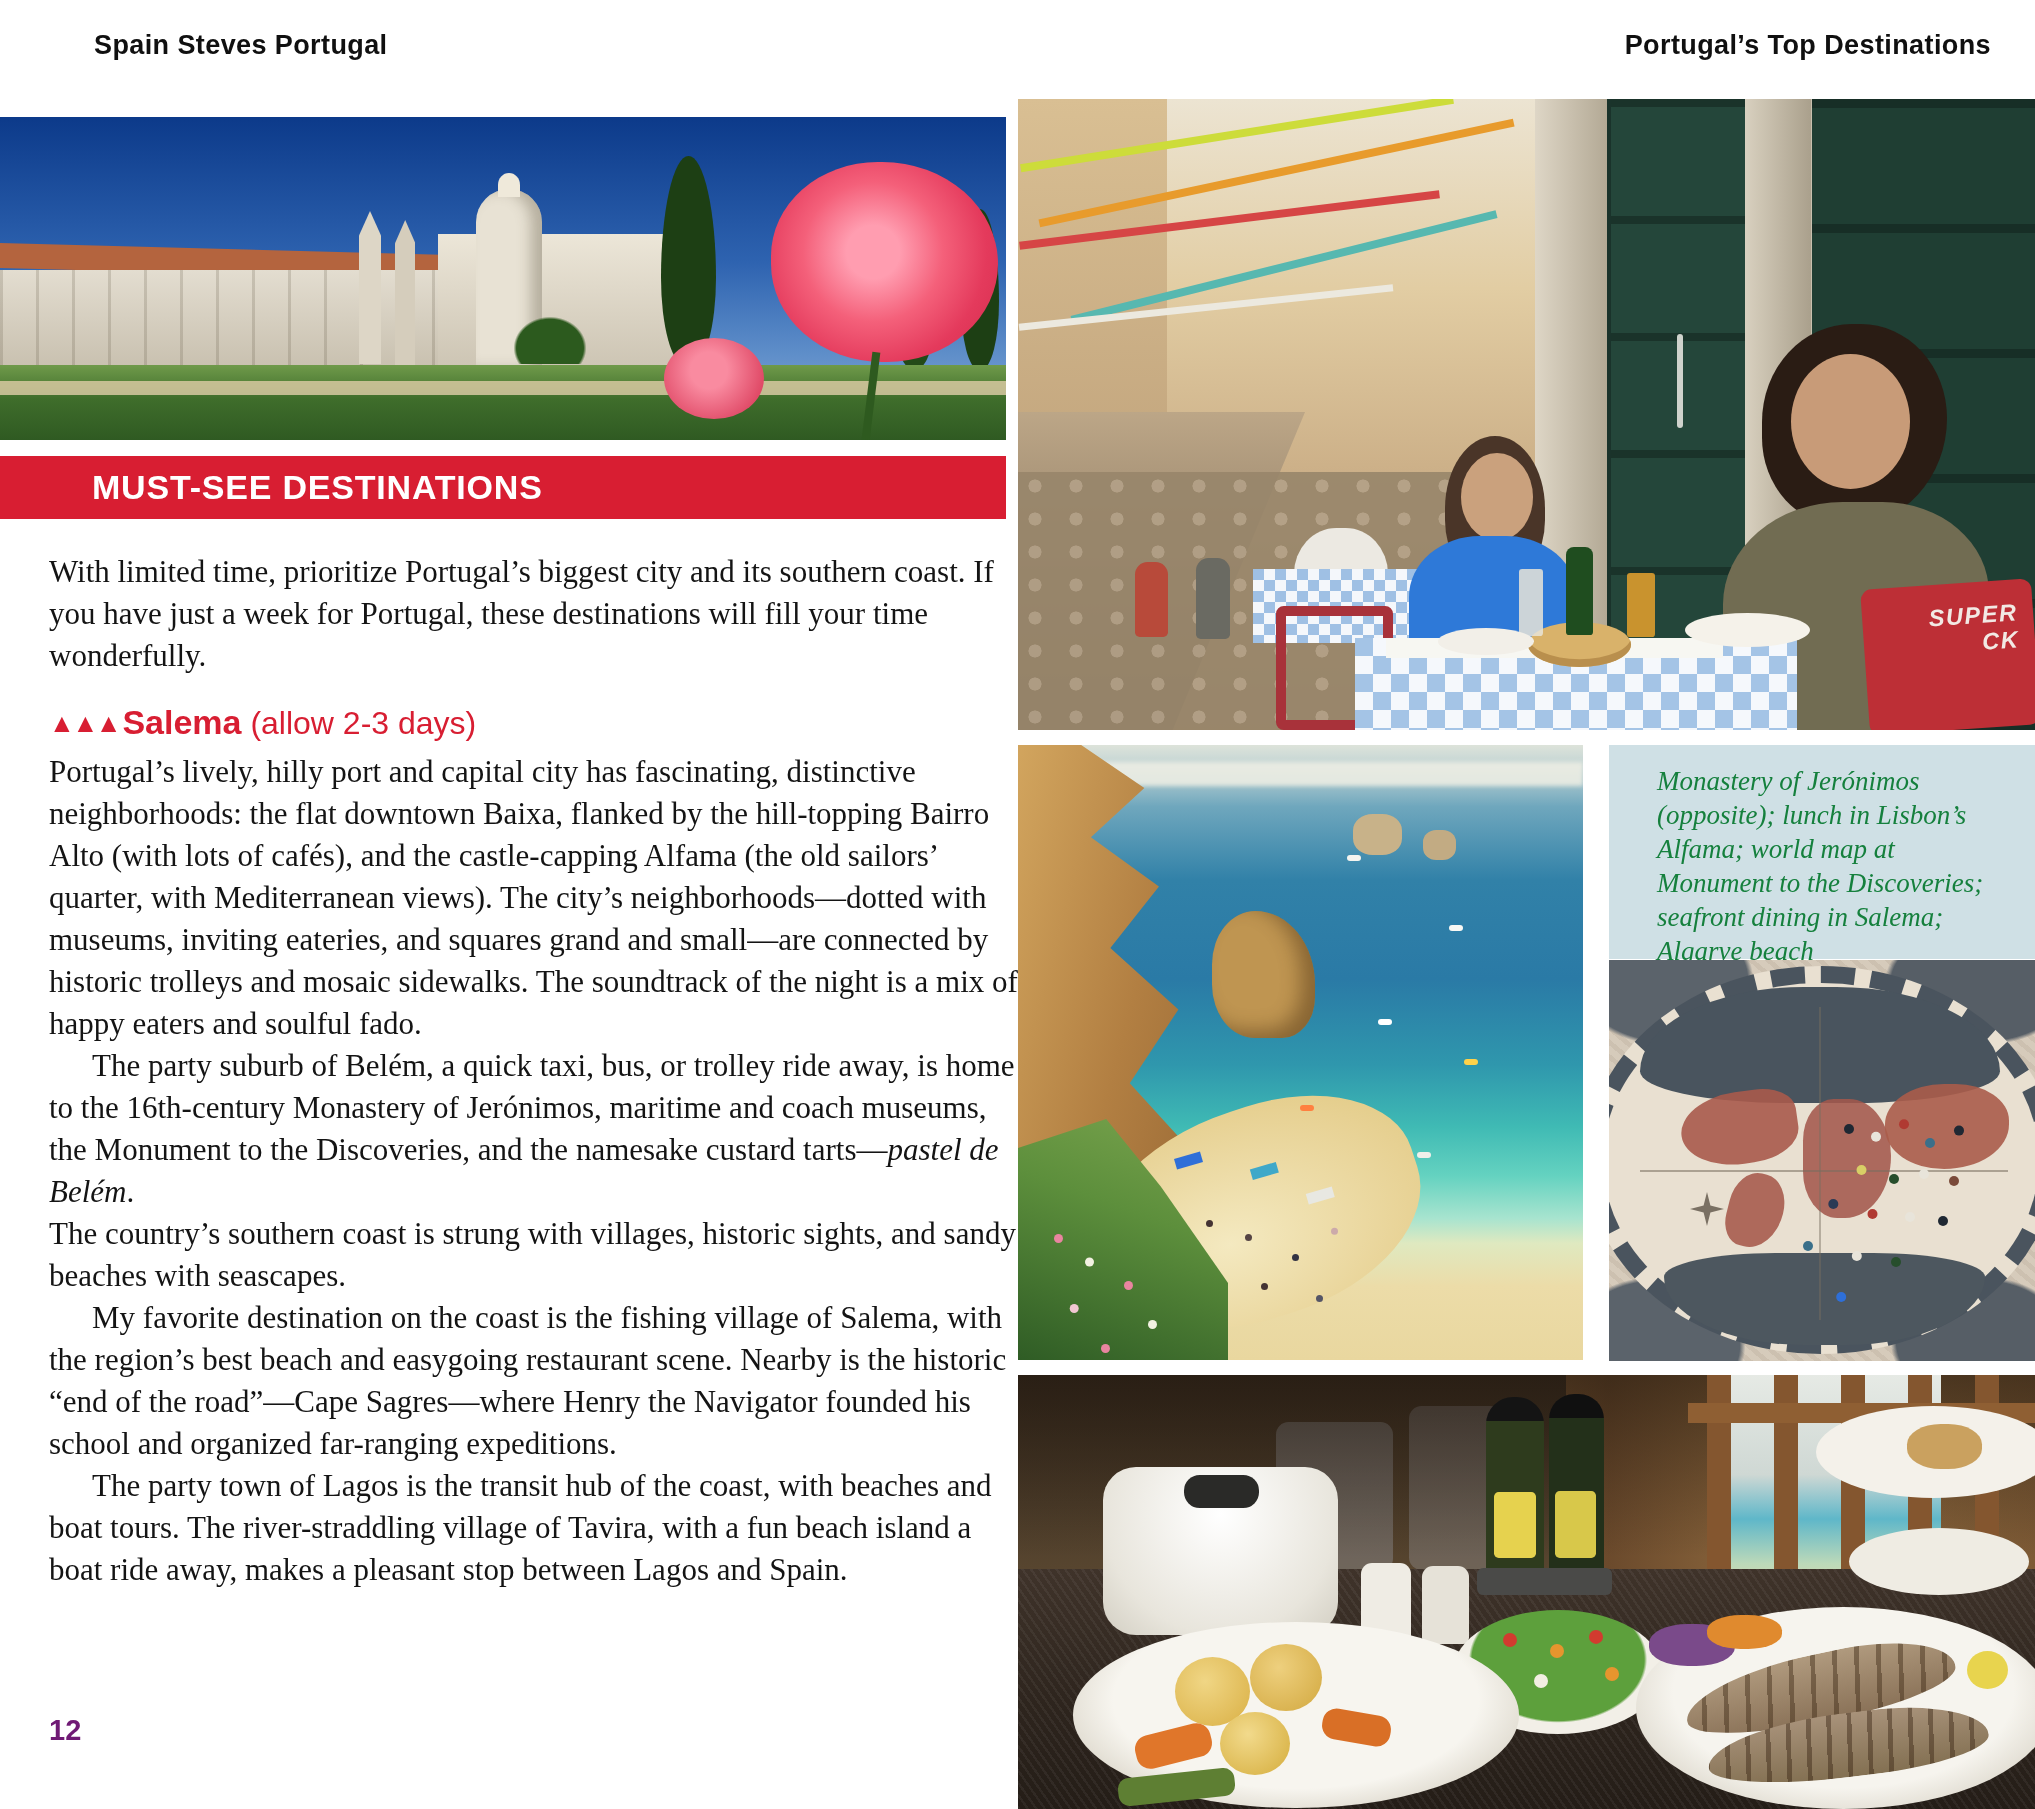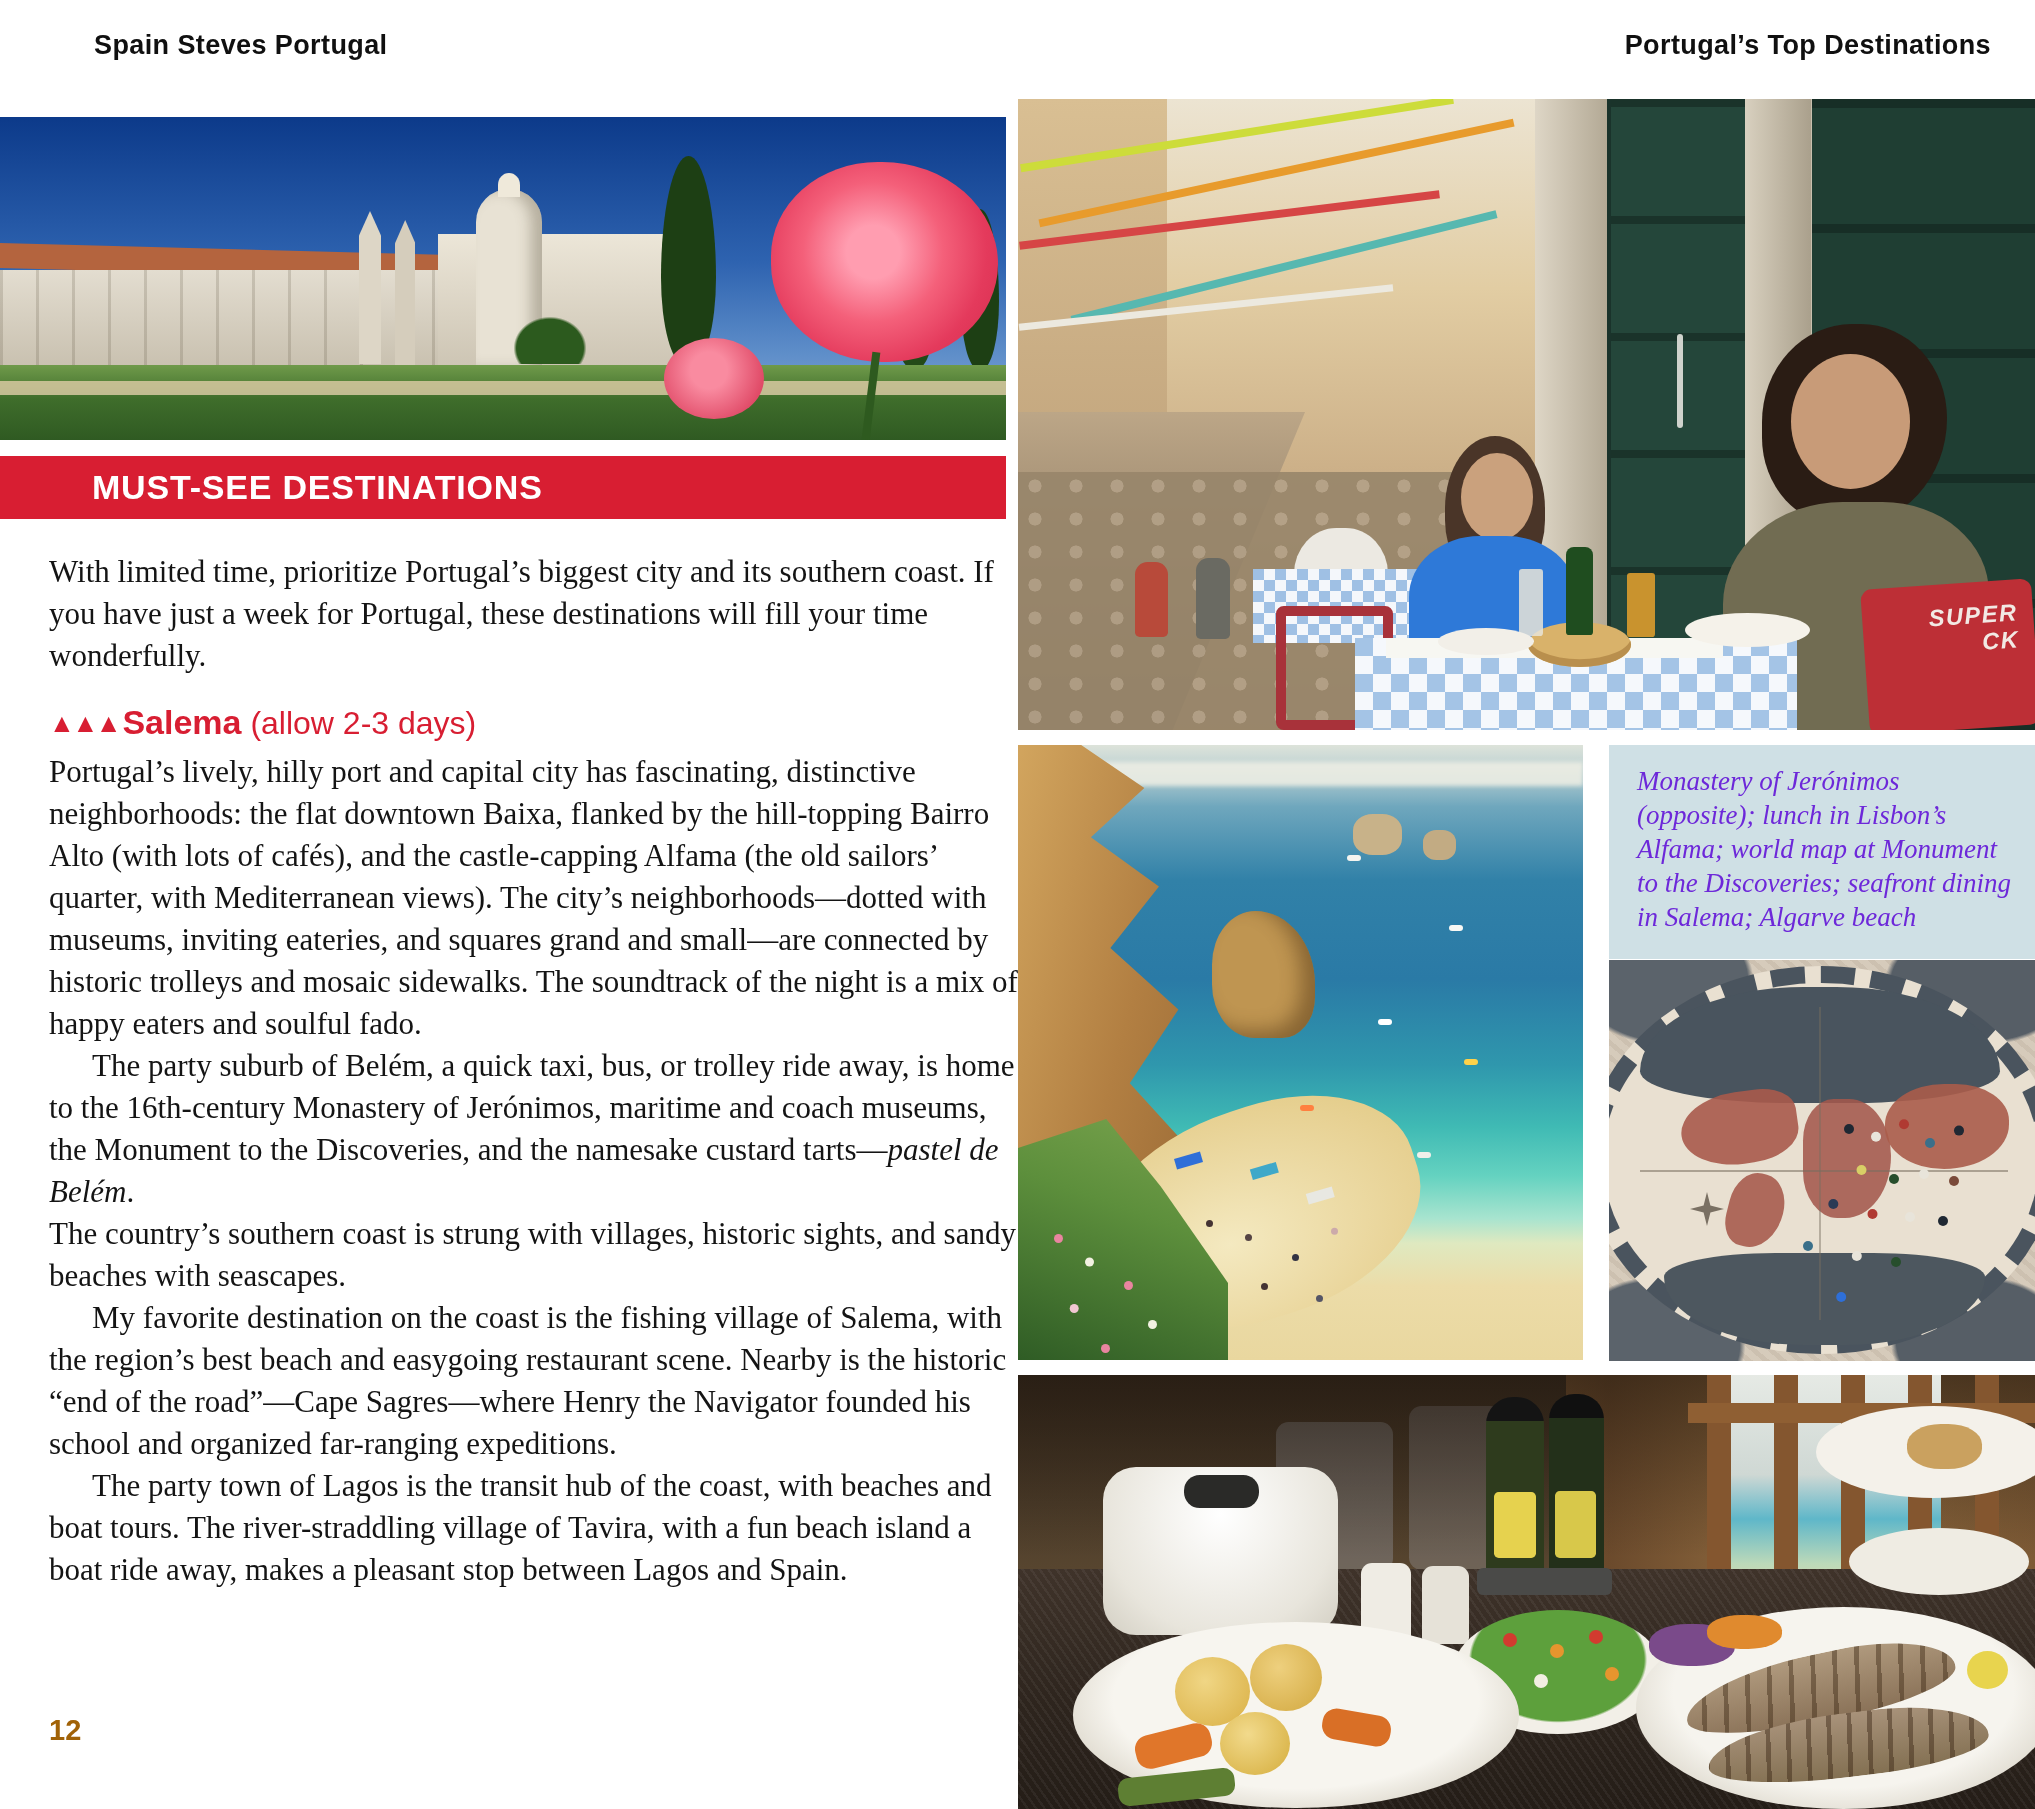--- a/index.html
+++ b/index.html
@@ -21,21 +21,21 @@
   
   #text-col { position:absolute; left:49px; top:551px; width:974px; font-size:31px; line-height:42px; }
   #text-col p { margin:0; }
   #text-col p.indent { text-indent:43px; }
   #text-col p.intro { margin-bottom:20.4px; }
   .subhead { margin:23.5px 0 6.3px 0; font-family:"Liberation Sans", sans-serif; color:#d81e32; white-space:nowrap; }
   .subhead .tri { font-size:26px; letter-spacing:-2.3px; margin-right:3.1px; vertical-align:1.6px; }
   .subhead .ttl { font-weight:700; font-size:34px; }
   .subhead .dur { font-weight:400; font-size:32px; }
   #text-col em { font-style:italic; }
-  #page-num { position:absolute; left:49px; top:1714px; font:700 29px "Liberation Sans", sans-serif; color:#a16207; }
+  #page-num { position:absolute; left:49px; top:1714px; font:700 29px "Liberation Sans", sans-serif; color:#701a75; }
 
   
   .photo { position:absolute; overflow:hidden; }
   .photo div { position:absolute; }
 
   
   #ph-mon { left:0; top:117px; width:1006px; height:323px; }
   #ph-mon .sky { inset:0; background:linear-gradient(180deg,#0c3a8a 0%,#2e63b0 45%,#5c8cc8 72%,#8fb3dc 100%); }
   #ph-mon .roof { left:0; top:132px; width:450px; height:25px; background:#b4643e; transform:skewY(1.5deg); }
   #ph-mon .building { left:0; top:153px; width:689px; height:96px;
@@ -126,21 +126,21 @@
       box-shadow:31px 23.5px 0 #f3f1e2, 70px 47px 0 #e985a0, 15.7px 70px 0 #f1c7d2, 94px 86px 0 #f3f1e2, 47px 110px 0 #e985a0; }
   #ph-beach .boats { left:329px; top:110px; width:14px; height:6.3px; border-radius:3.1px; background:#f4f4f0;
       box-shadow:102px 70px 0 #f8f8f4, 31px 164px 0 #ffffff, 117px 204px 0 #ffd24a, -47px 250px 0 #ff8040, 70px 297px 0 #f0f0ea; }
   #ph-beach .people { left:188px; bottom:133px; width:7px; height:7px; border-radius:50%; background:#433; 
       box-shadow:39px 14px 0 #544, 86px 34px 0 #334, 125px 7.8px 0 #caa, 55px 63px 0 #433, 110px 75px 0 #556; }
   #ph-beach .towel { left:157px; bottom:194px; width:27px; height:11px; background:#2f6fd8; transform:rotate(-16deg);
       box-shadow:70px 31px 0 #3fa8c9, 117px 70px 0 #e8e8e2; }
 
   
   #caption-box { left:1609px; top:745px; width:426px; height:214px; background:#cfe0e5; position:absolute; }
-  #caption-box p { padding:19px 22px 0 28px; font:italic 27px/34px "Liberation Serif", serif; color:#6d28d9; }
+  #caption-box p { padding:19px 22px 0 28px; font:italic 27px/34px "Liberation Serif", serif; color:#15803d;margin-left:20px; }
 
   
   #ph-map { left:1609px; top:960px; width:426px; height:401px; }
   #ph-map .base { inset:0; background:#d6cbbb;
       background-image:repeating-linear-gradient(40deg, rgba(120,100,80,.10) 0 4.7px, rgba(0,0,0,0) 4.7px 11px); }
   #ph-map .wv1 { left:-47px; top:-55px; width:204px; height:149px; background:radial-gradient(ellipse, #5b636b 0 58%, rgba(0,0,0,0) 62%); }
   #ph-map .wv2 { right:-55px; top:-47px; width:219px; height:141px; background:radial-gradient(ellipse, #565e66 0 58%, rgba(0,0,0,0) 62%); }
   #ph-map .wv3 { left:-55px; bottom:-63px; width:204px; height:157px; background:radial-gradient(ellipse, #5b636b 0 58%, rgba(0,0,0,0) 62%); }
   #ph-map .wv4 { right:-47px; bottom:-55px; width:204px; height:149px; background:radial-gradient(ellipse, #565e66 0 58%, rgba(0,0,0,0) 62%); }
   #ph-map .ring { left:-23.5px; top:6.3px; width:470px; height:388px; border-radius:50%; border:17px dashed #4a545e; background:#e9e0d1; }

